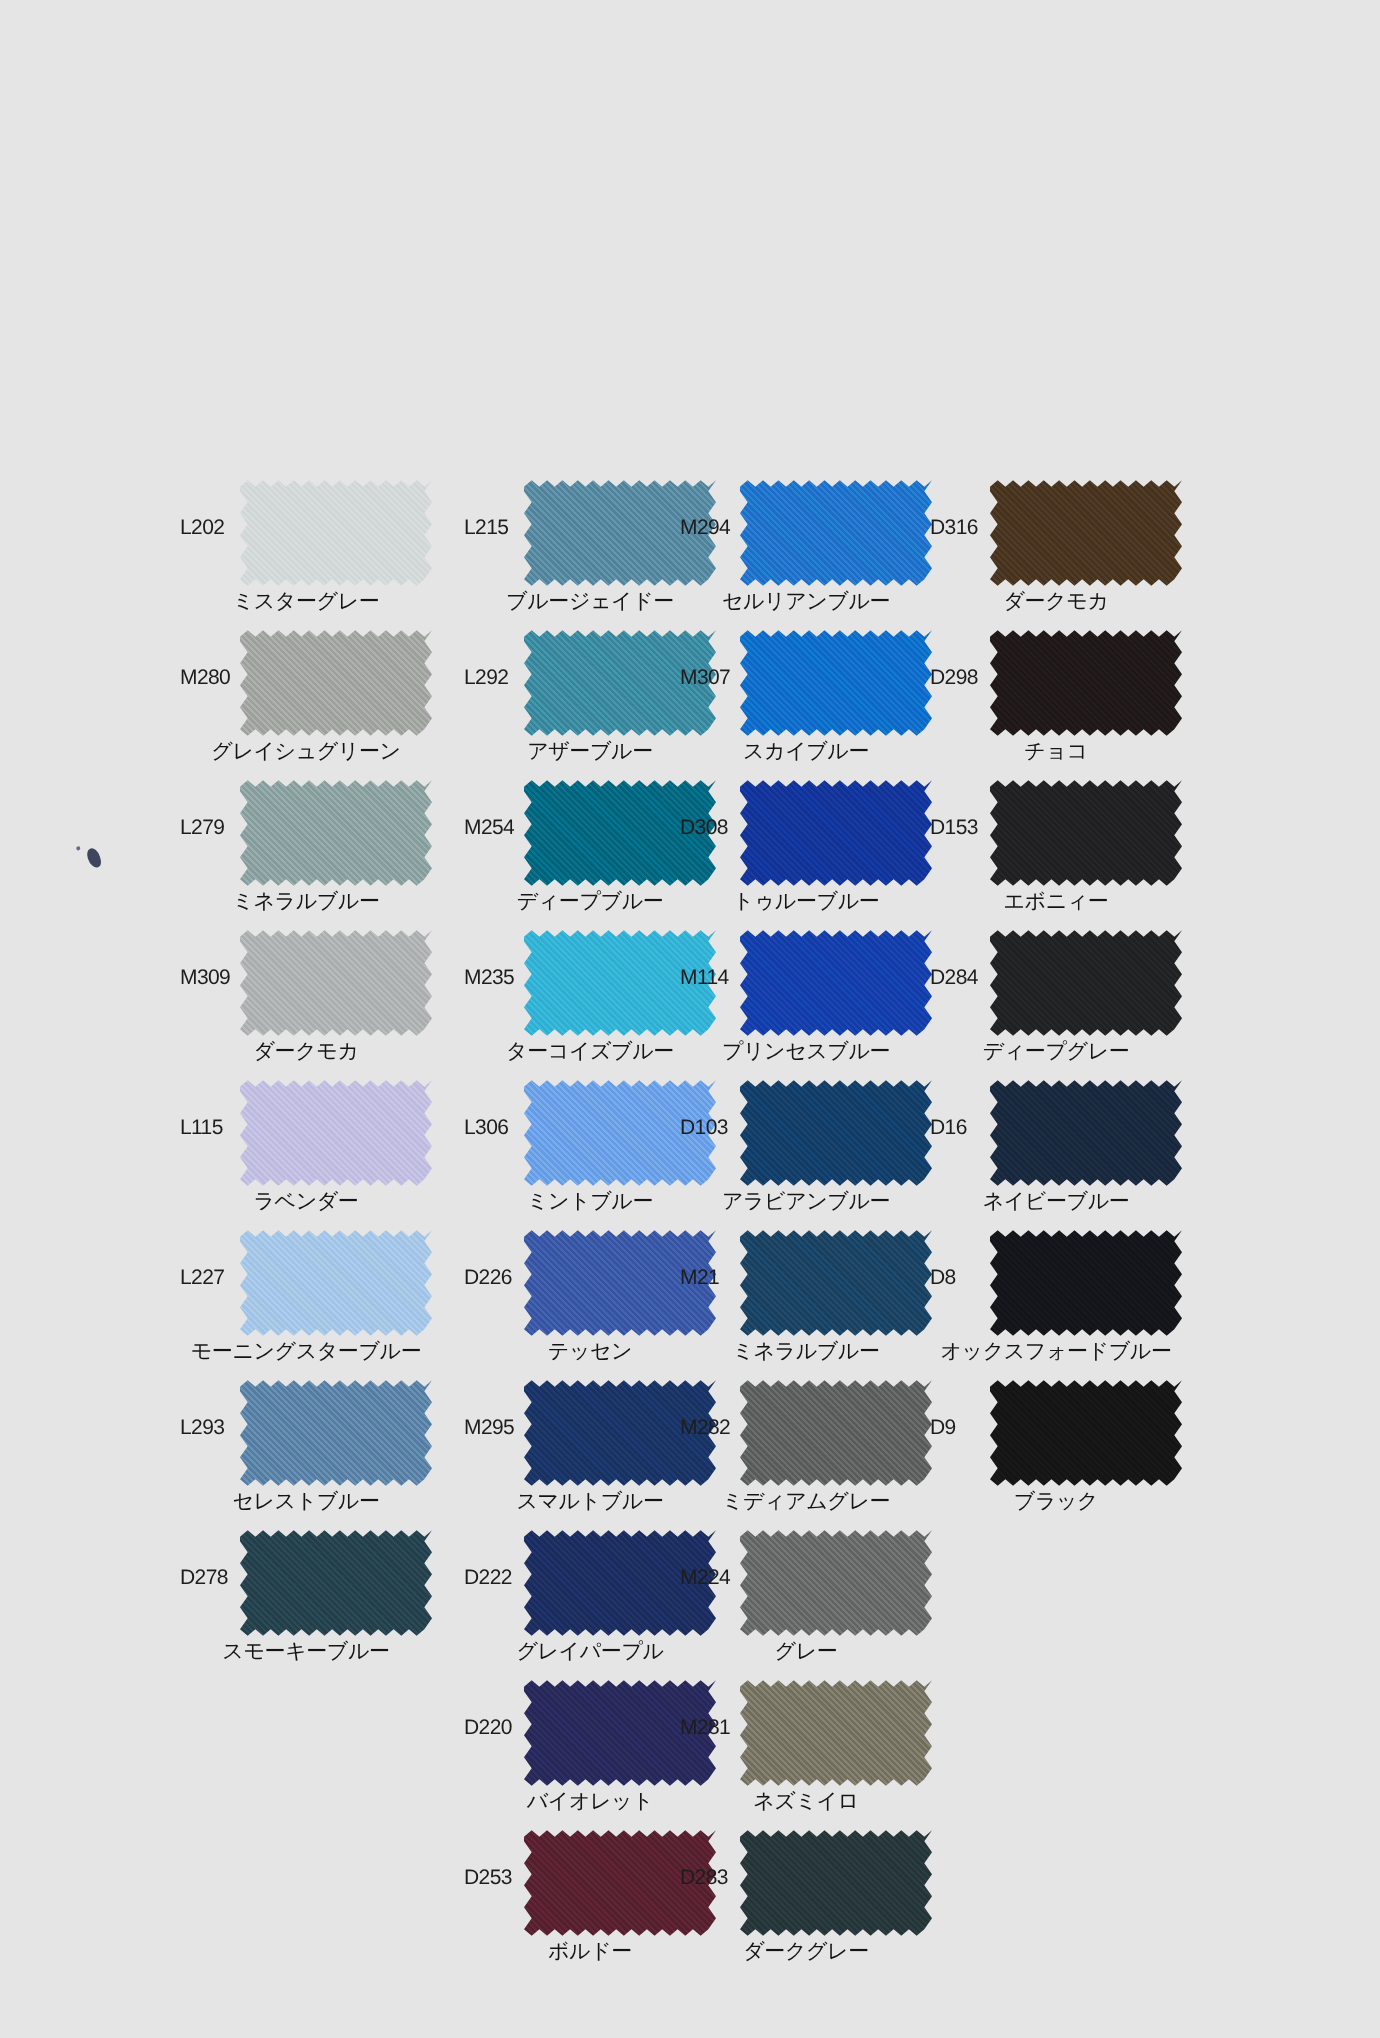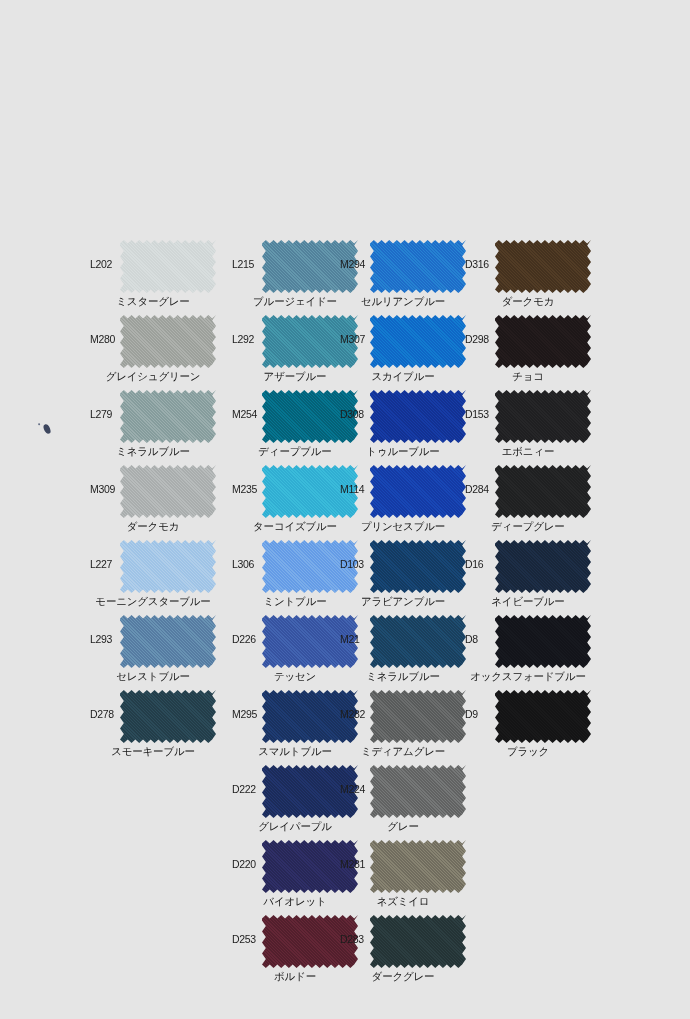--- a/index.html
+++ b/index.html
@@ -185,20 +185,29 @@
         <div class="swatch-cell">
           <div class="swatch-code">M309</div>
           <div class="swatch-chip">
             <div class="chip-body" style="background-color: rgb(176, 180, 180);">
               <div class="chip-weave"></div>
             </div>
           </div>
           <div class="swatch-name">ダークモカ</div>
         </div>
         <div class="swatch-cell">
+          <div class="swatch-code">L115</div>
+          <div class="swatch-chip">
+            <div class="chip-body" style="background-color: rgb(195, 192, 226);">
+              <div class="chip-weave"></div>
+            </div>
+          </div>
+          <div class="swatch-name">ラベンダー</div>
+        </div>
+        <div class="swatch-cell">
           <div class="swatch-code">L227</div>
           <div class="swatch-chip">
             <div class="chip-body" style="background-color: rgb(166, 200, 232);">
               <div class="chip-weave"></div>
             </div>
           </div>
           <div class="swatch-name">モーニングスターブルー</div>
         </div>
         <div class="swatch-cell">
           <div class="swatch-code">L293</div>

